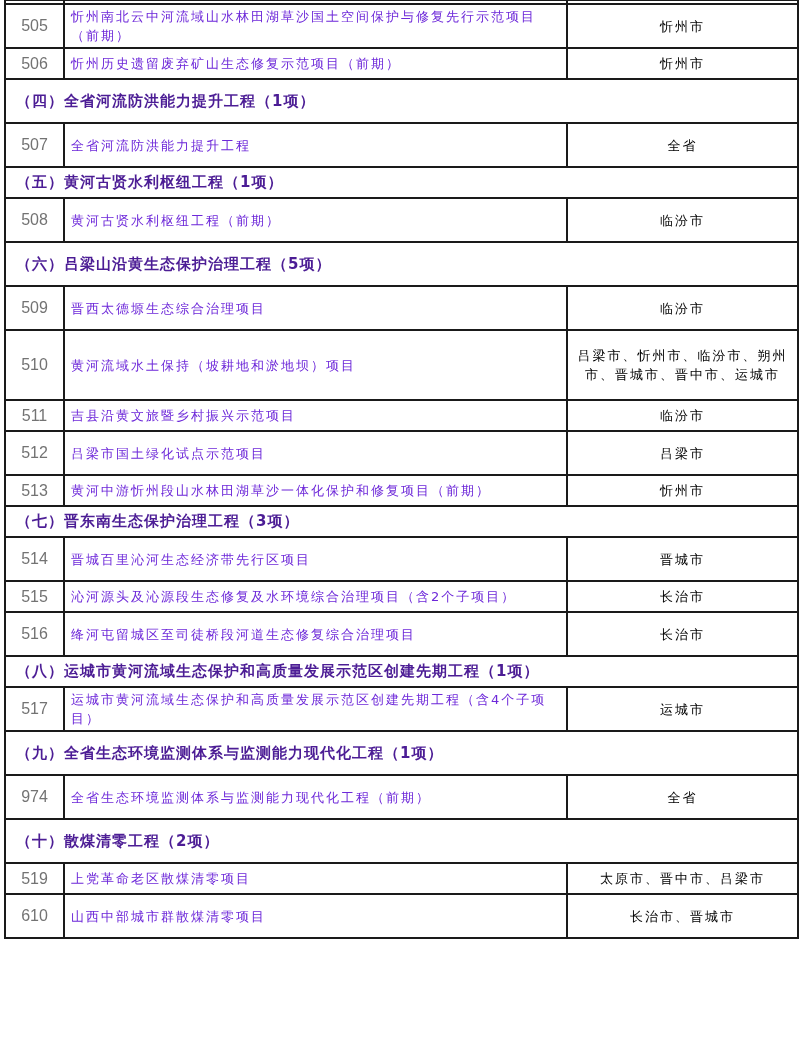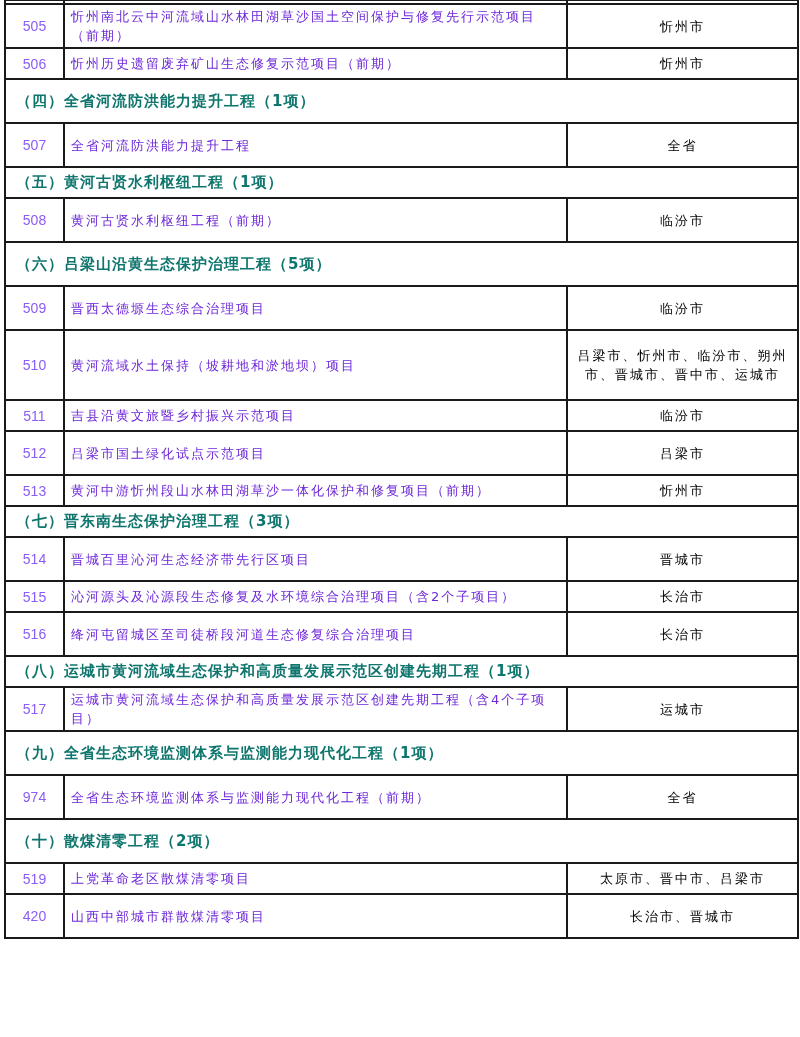--- a/index.html
+++ b/index.html
@@ -2,24 +2,24 @@
 <html><head>
 <meta charset="utf-8">
 <style>
   html, body { margin: 0; padding: 0; background: #ffffff; }
   body { width: 800px; height: 1037px; overflow: hidden; position: relative; font-family: "DejaVu Sans", "Liberation Sans", sans-serif; color: #111; }
   #tbl { position: absolute; left: 4px; top: -1px; width: 793px; border-collapse: collapse; table-layout: fixed; }
   #tbl td { border: 2px solid #1a1a1a; padding: 0; vertical-align: middle; }
   #tbl col.c1 { width: 59px; }
   #tbl col.c2 { width: 503px; }
   #tbl col.c3 { width: 231px; }
-  td.num { text-align: center; font-family: "Liberation Sans", sans-serif; font-size: 14px; color: #8b5cf6; }
+  td.num { text-align: center; font-family: "Liberation Sans", sans-serif; font-size: 16px; color: #737373; }
   td.name { padding-left: 6px !important; padding-right: 4px !important; font-size: 13px; color: #6d28d9; letter-spacing: 2px; line-height: 19px; }
   td.loc { text-align: center; font-size: 13px; color: #000000; letter-spacing: 2px; line-height: 19px; }
-  td.sec { padding-left: 10px !important; font-size: 15px; font-weight: bold; color: #0f766e; letter-spacing: 1px; }
+  td.sec { padding-left: 10px !important; font-size: 15px; font-weight: bold; color: #4c1d95; letter-spacing: 1px; }
   tr.h44 { height: 44px; }
   tr.h43 { height: 31px; }
   tr.h70 { height: 70px; }
 </style>
 </head>
 <body>
 
 <table id="tbl">
   <colgroup>
       <col class="c1">
@@ -122,18 +122,18 @@
     </tr>
     <tr class="h44">
       <td class="sec" colspan="3">（十）散煤清零工程（2项）</td>
     </tr>
     <tr class="h43">
       <td class="num">519</td>
       <td class="name">上党革命老区散煤清零项目</td>
       <td class="loc">太原市、晋中市、吕梁市</td>
     </tr>
     <tr class="h44">
-      <td class="num">420</td>
+      <td class="num">610</td>
       <td class="name">山西中部城市群散煤清零项目</td>
       <td class="loc">长治市、晋城市</td>
     </tr>
   </tbody>
 </table>
 
 </body></html>

